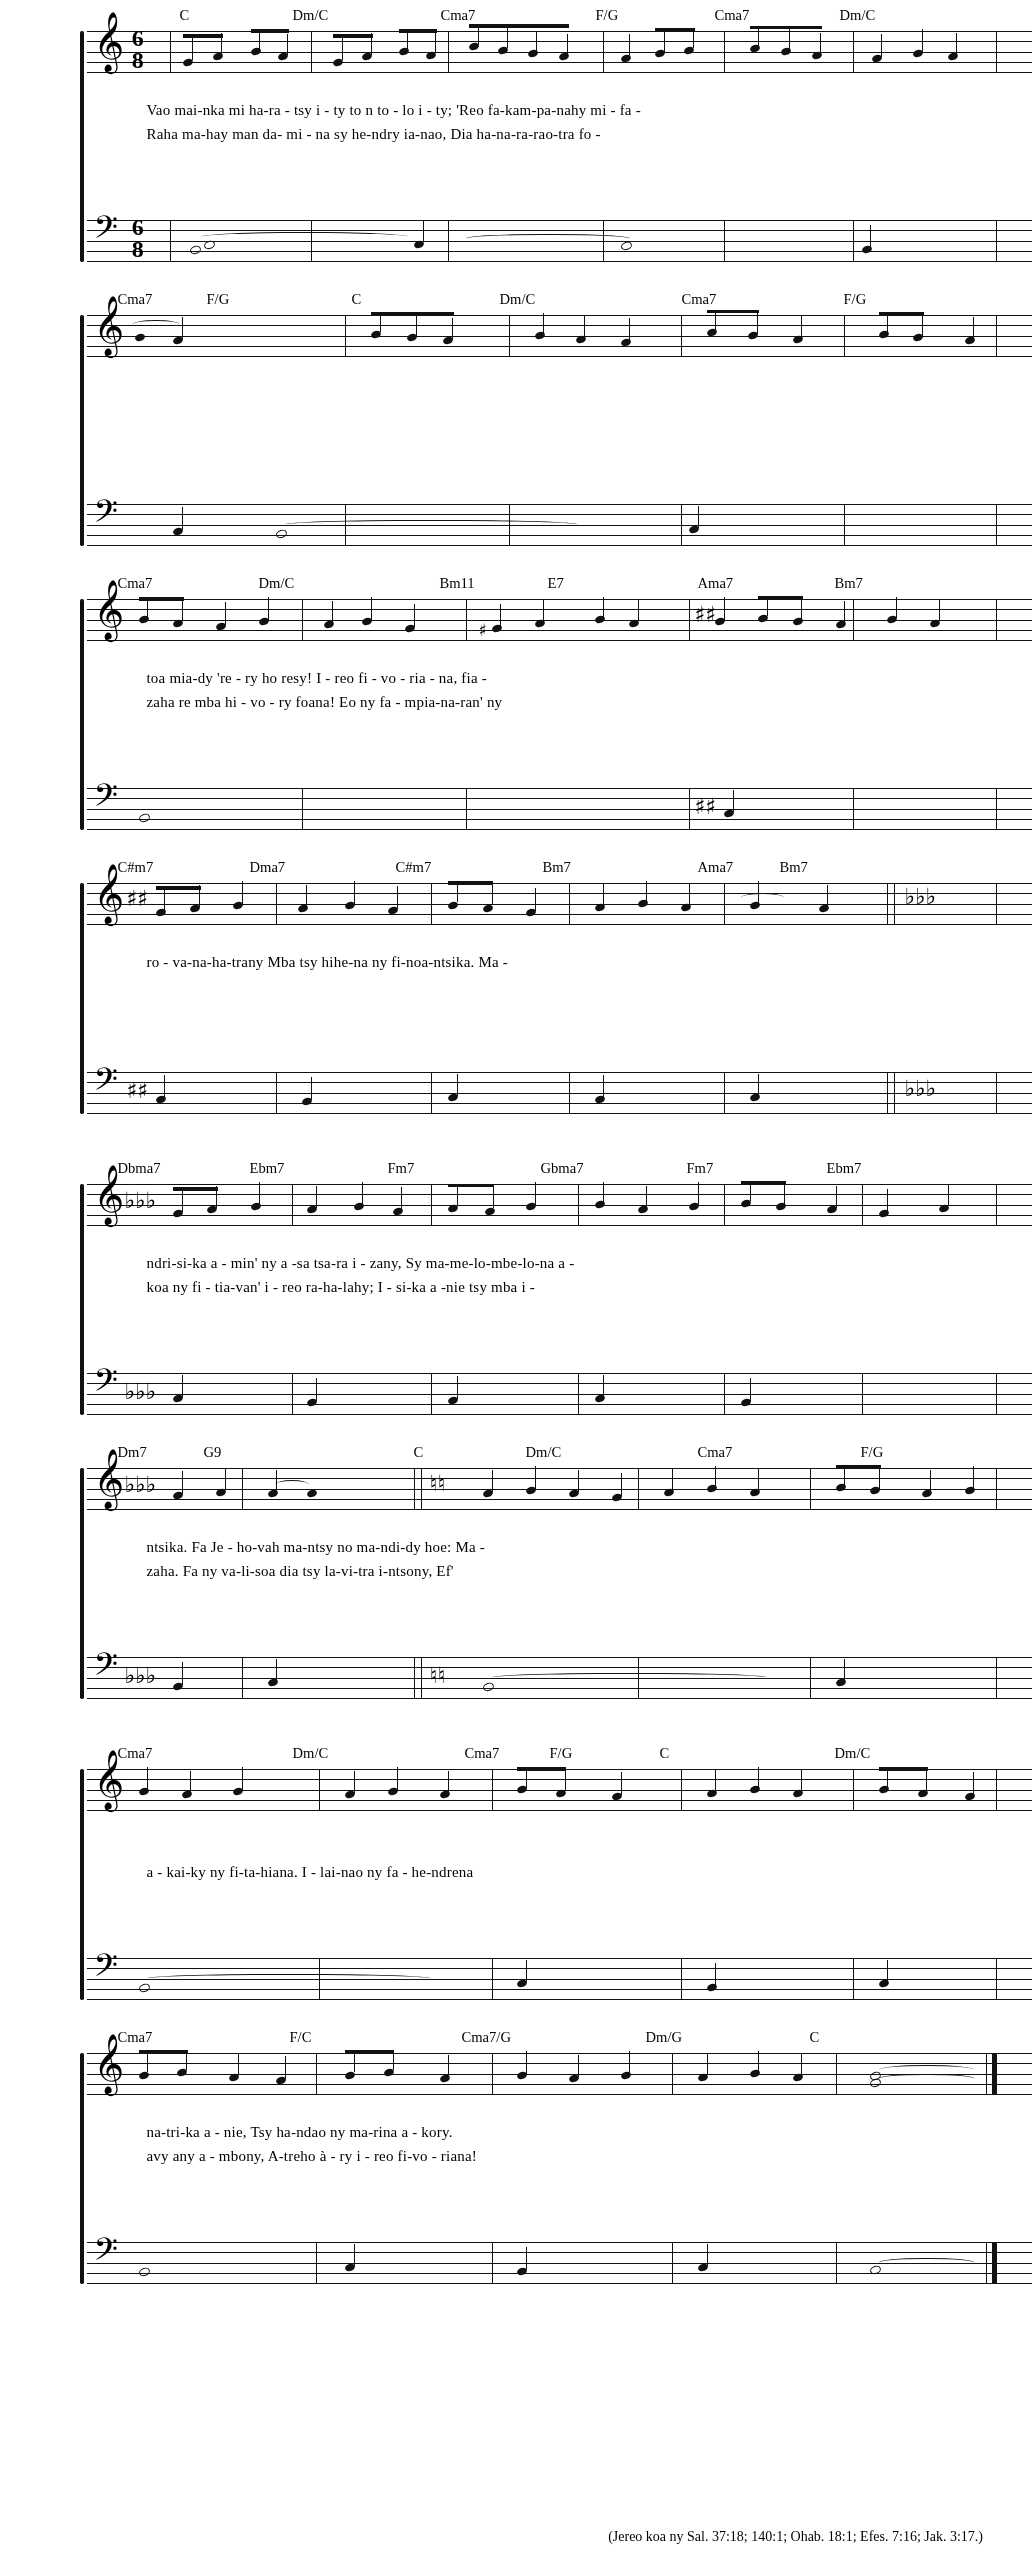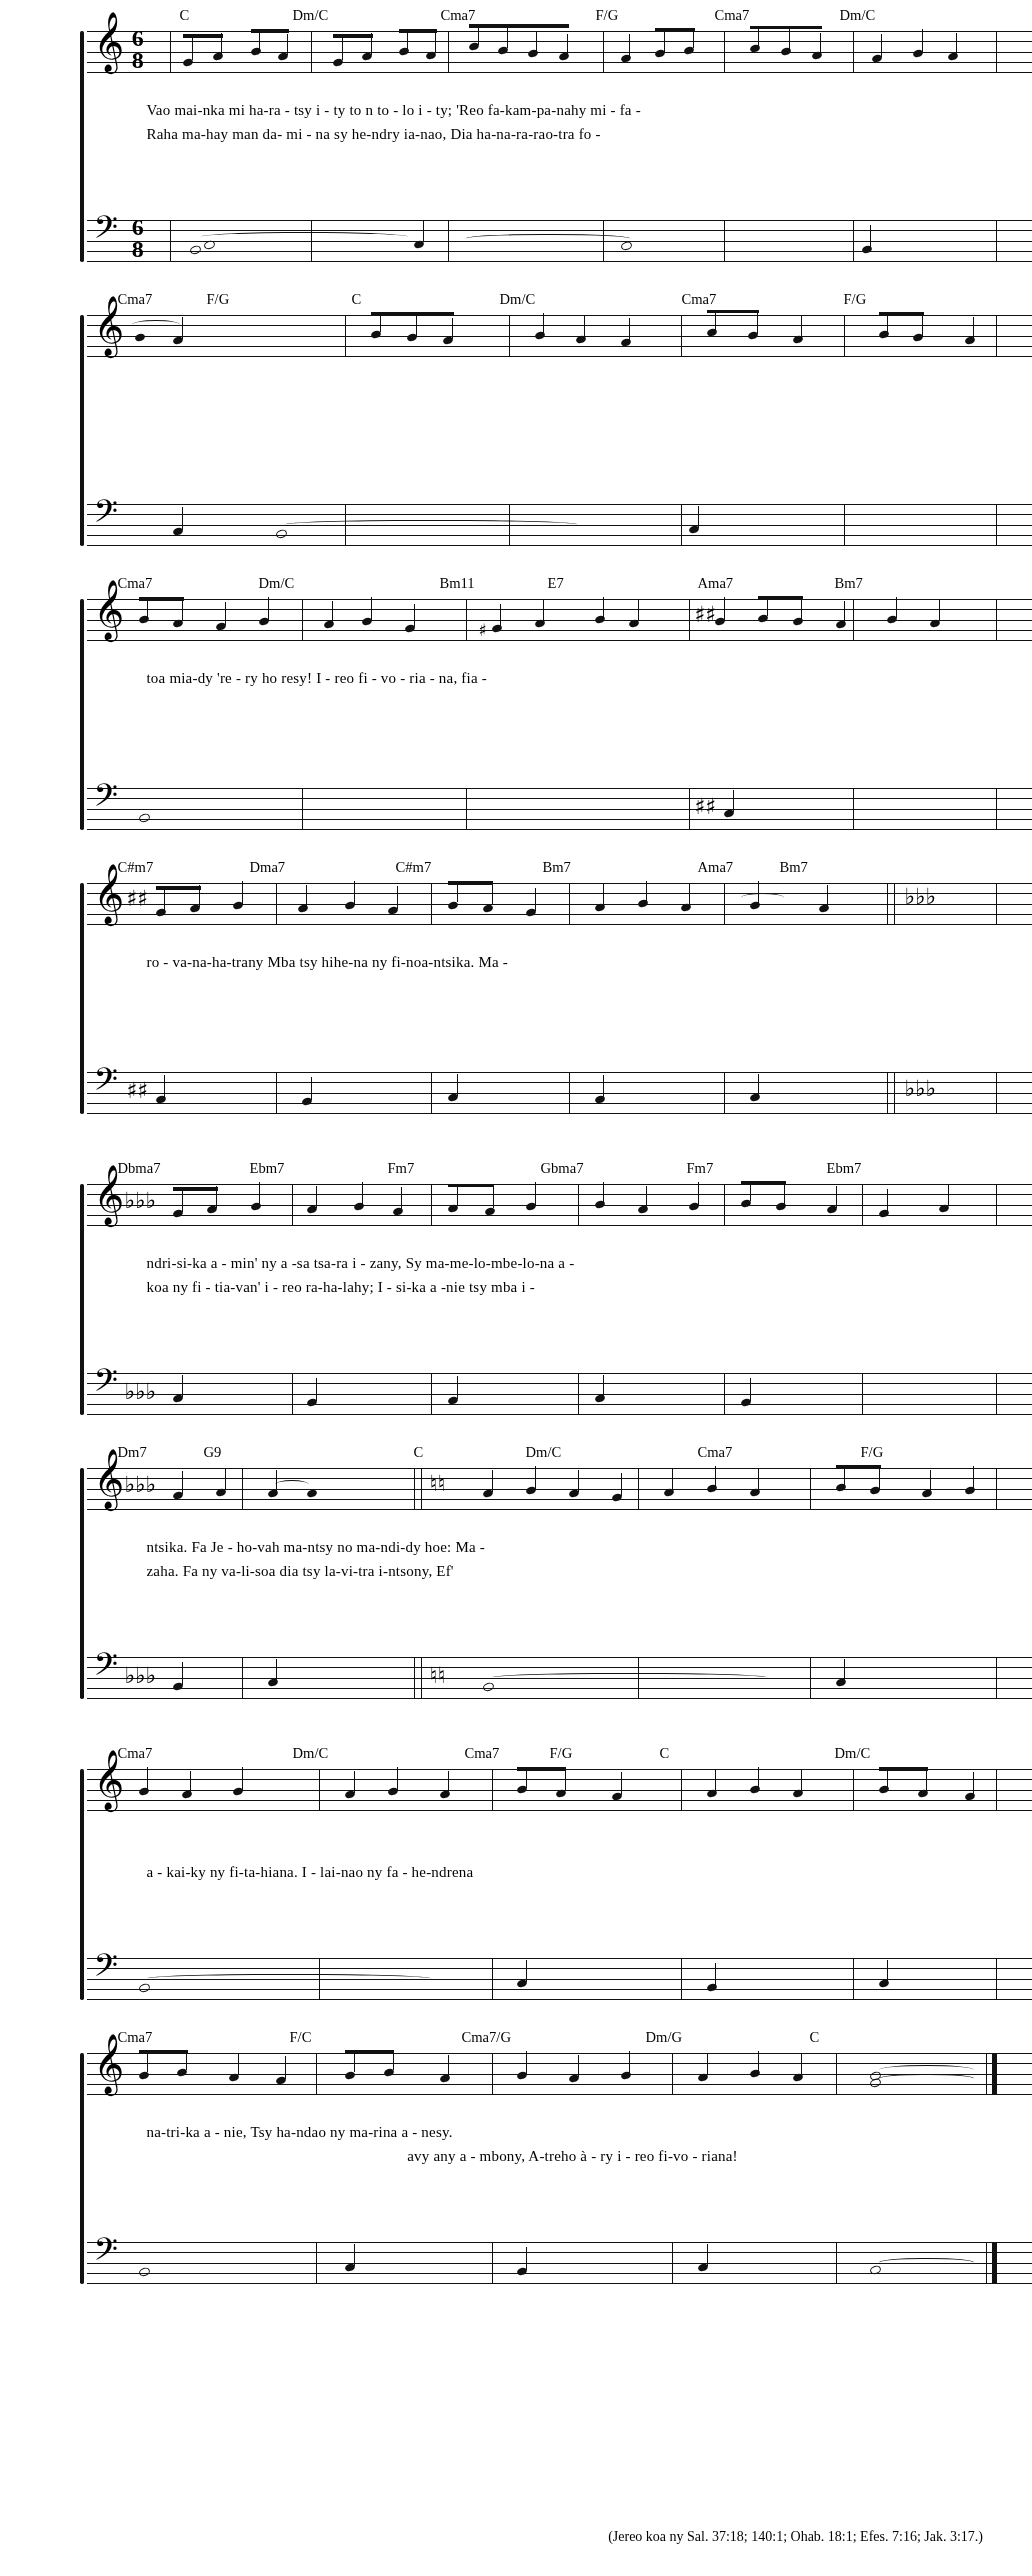--- a/index.html
+++ b/index.html
@@ -488,20 +488,21 @@
       <div class="beam" style="left:671px;top:-3.4px;width:45px;"></div>
       <div class="nh" style="left:749px;top:22.4px;"></div>
         <div class="stem" style="left:757px;top:1.7px;height:22.4px;"></div>
       <div class="nh" style="left:800px;top:17px;"></div>
         <div class="stem" style="left:809px;top:-1.7px;height:20.7px;"></div>
       <div class="nh" style="left:843px;top:20.7px;"></div>
         <div class="stem" style="left:852px;top:0px;height:22.4px;"></div>
     </div>
 
     <div class="lyrics" style="top:102px;left:112px;">toa  mia-dy  're - ry  ho     resy!        I -    reo    fi - vo - ria - na,  fia -</div>
+    <div class="lyrics" style="top:126px;left:112px;">zaha re mba  hi - vo - ry     foana!      Eo      ny    fa - mpia-na-ran'  ny</div>
 
     <div class="staff-block" style="position:absolute;left:52px;right:52px;top:220px;height:41px;">
       <div class="staff">
         <div class="line"></div>
           <div class="line"></div>
           <div class="line"></div>
           <div class="line"></div>
           <div class="line"></div>
       </div>
       <div class="clef clef-f" style="left:6.9px;top:-3.4px;">𝄢</div>
@@ -940,22 +941,22 @@
       <div class="nh" style="left:663px;top:17px;"></div>
         <div class="stem" style="left:671px;top:-1.7px;height:20.7px;"></div>
       <div class="nh" style="left:706px;top:20.7px;"></div>
         <div class="stem" style="left:714px;top:0px;height:22.4px;"></div>
       <div class="nh open" style="left:783px;top:19px;"></div>
       <div class="nh open" style="left:783px;top:26px;"></div>
       <div class="tie" style="left:792px;top:12px;width:95px;"></div>
       <div class="tie" style="left:792px;top:20.7px;width:95px;"></div>
     </div>
 
-    <div class="lyrics" style="top:102px;left:112px;">na-tri-ka a - nie,  Tsy  ha-ndao ny   ma-rina  a - nesy.</div>
-    <div class="lyrics" style="top:126px;left:112px;text-align:center;">avy any   a - mbony,  A-treho à - ry i - reo   fi-vo - riana!</div>
+    <div class="lyrics" style="top:102px;left:112px;">na-tri-ka a - nie,  Tsy  ha-ndao ny   ma-rina  a - kory.</div>
+    <div class="lyrics" style="top:126px;left:112px;">avy any   a - mbony,  A-treho à - ry i - reo   fi-vo - riana!</div>
 
     <div class="staff-block" style="position:absolute;left:52px;right:52px;top:220px;height:41px;">
       <div class="staff">
         <div class="line"></div>
           <div class="line"></div>
           <div class="line"></div>
           <div class="line"></div>
           <div class="line"></div>
       </div>
       <div class="clef clef-f" style="left:6.9px;top:-3.4px;">𝄢</div>

